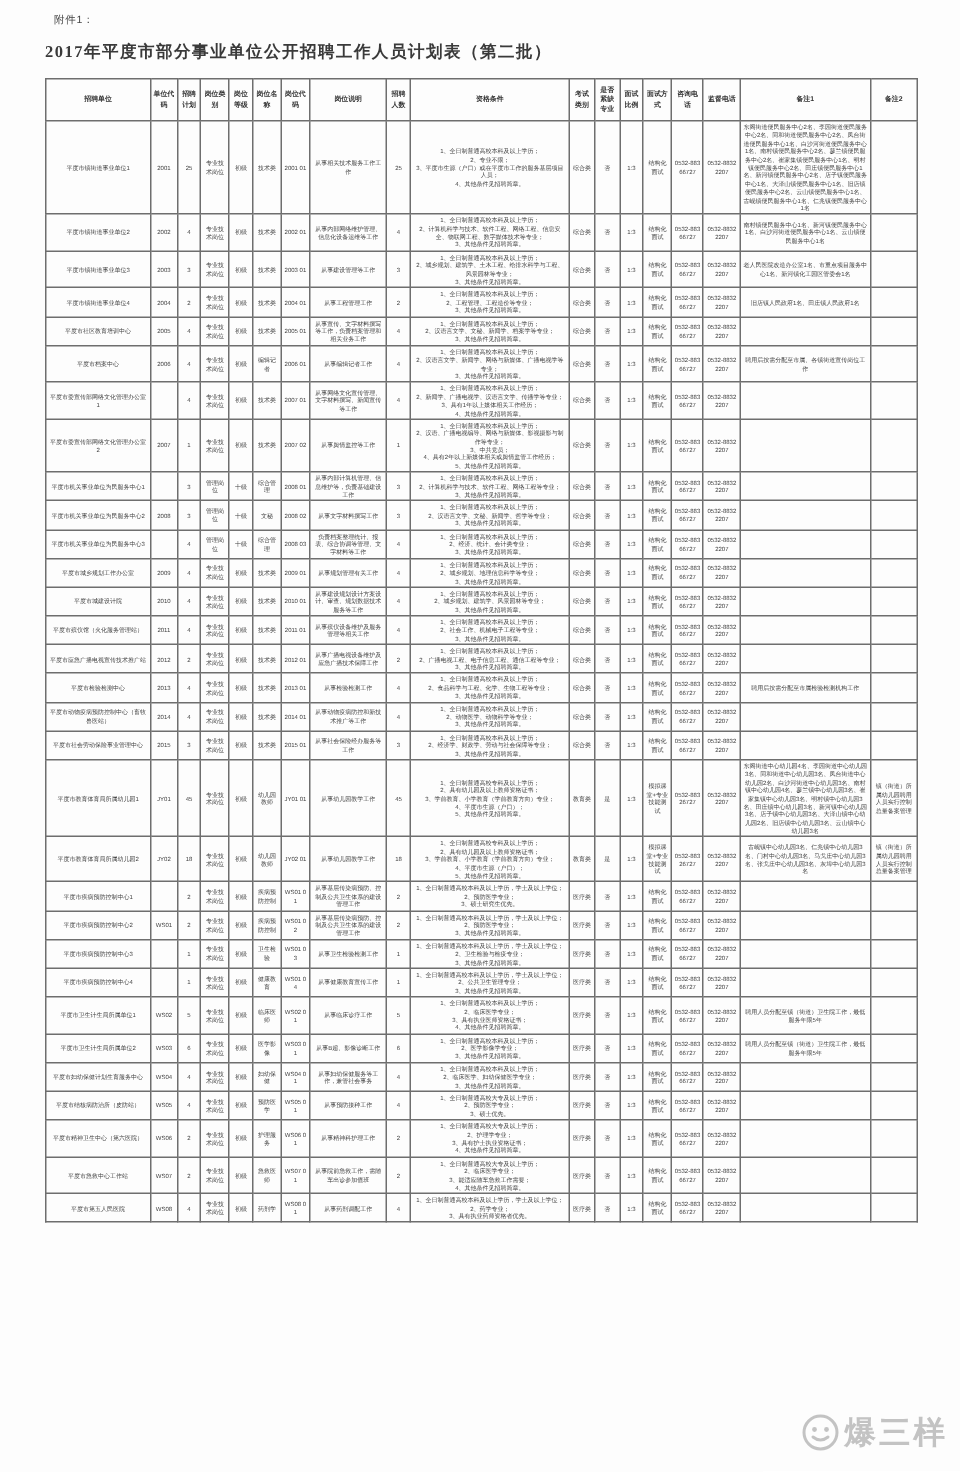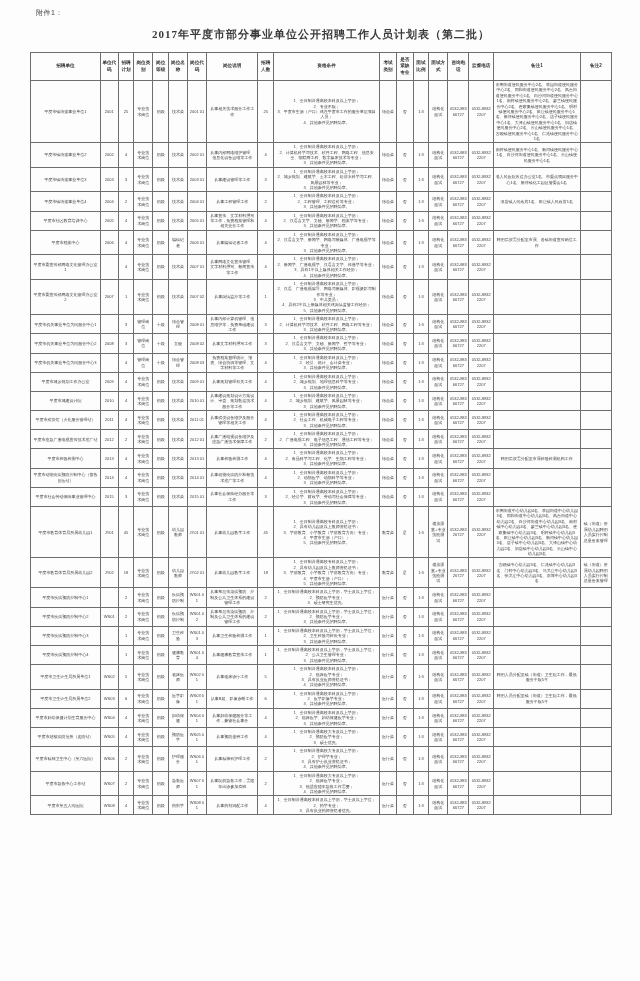--- a/index.html
+++ b/index.html
@@ -1,20 +1,20 @@
 <!DOCTYPE html>
 <html><head>
 <meta charset="utf-8">
 <style>
   * { margin:0; padding:0; box-sizing:border-box; }
   html,body { width:640px; height:981px; background:#ffffff; overflow:hidden;
     font-family:"Liberation Sans","DejaVu Sans",sans-serif; color:#3c3c3c; }
   #page { position:relative; width:640px; height:981px; background:#fdfdfd; }
   .attachment { position:absolute; top:8px; left:36px; font-size:7px; color:#444; letter-spacing:.5px; }
-  .doc-title { position:absolute; top:27px; left:30px; width:582px; text-align:center;
+  .doc-title { position:absolute; top:27px; left:30px; width:582px; 
     font-size:11px; font-weight:700; color:#3a3a3a;
     font-family:"Liberation Serif","DejaVu Serif",serif; letter-spacing:1px; }
   table.plan { position:absolute; top:52px; left:30px; width:582px;
     border-collapse:collapse; table-layout:fixed; }
   table.plan th, table.plan td { border:1px solid #6e6e6e; font-size:4px; line-height:1.35;
     padding:1px 1.5px; vertical-align:middle; text-align:center; color:#424242;
     word-break:break-all; overflow:hidden; }
   table.plan th { font-size:4.6px; font-weight:700; height:28px; padding:2px 1px; color:#333; }
   td.left { text-align:left; white-space:pre-line; }
   td.pre { white-space:pre-line; }
@@ -750,13 +750,22 @@
           <td class="c-ratio pre">1:3</td>
           <td class="c-method pre">结构化面试</td>
           <td class="c-phone pre">0532-88366727</td>
           <td class="c-sphone pre">0532-88322207</td>
           <td class="c-note1 left"></td>
           <td class="c-note2 pre"></td>
         </tr>
       </tbody>
   </table>
 
+  <div class="watermark">
+    <svg width="26" height="26" viewBox="0 0 26 26">
+      <circle cx="13" cy="13" r="11" fill="none" stroke="#bdbdbd" stroke-width="2"></circle>
+      <circle cx="9" cy="11" r="1.6" fill="#bdbdbd"></circle>
+      <circle cx="17" cy="11" r="1.6" fill="#bdbdbd"></circle>
+      <path d="M8 16 q5 4 10 0" fill="none" stroke="#bdbdbd" stroke-width="2" stroke-linecap="round"></path>
+    </svg>
+    <span class="wm-text">爆三样</span>
+  </div>
 </div>
 
 </body></html>

